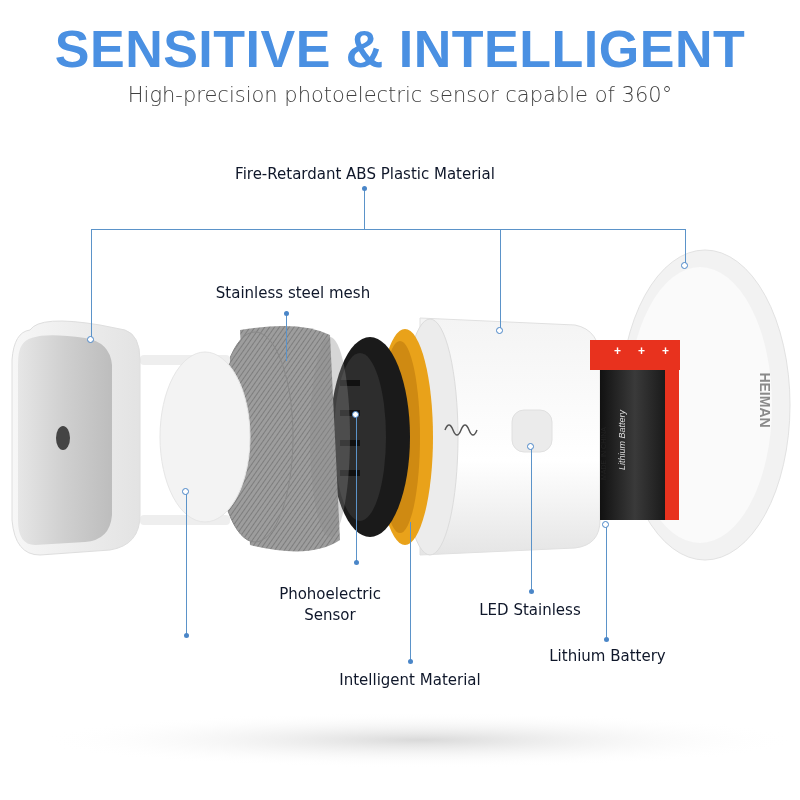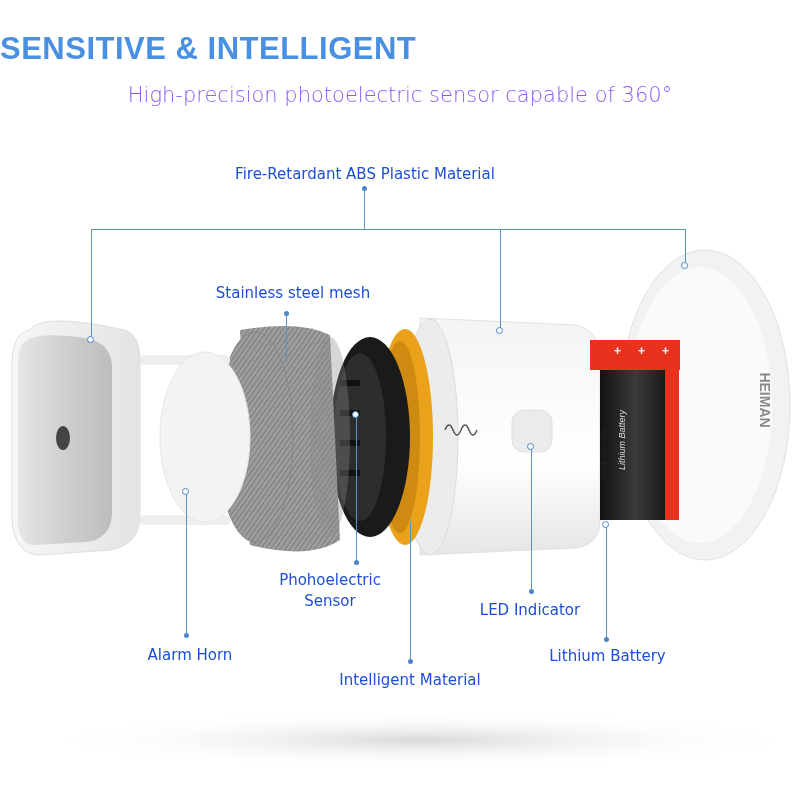--- a/index.html
+++ b/index.html
@@ -1,19 +1,19 @@
 <!DOCTYPE html>
 <html><head>
   <meta charset="utf-8">
   <style>
     html, body { margin: 0; padding: 0; background: #ffffff; }
     body { width: 800px; height: 800px; position: relative; overflow: hidden; font-family: "Liberation Sans", sans-serif; }
-    .title { position: absolute; left: 0; top: 22px; width: 800px; font-family: "Liberation Sans", sans-serif; font-weight: bold; font-size: 31px; color: #4a90e2; letter-spacing: 0.5px; line-height: 54px; }
-    .subtitle { position: absolute; left: 0; top: 80px; width: 800px; text-align: center; font-family: "DejaVu Sans", sans-serif; font-size: 21px; color: #8b5cf6; line-height: 31px; font-weight: 300; }
-    .label { position: absolute; font-family: "DejaVu Sans", sans-serif; font-size: 15px; color: #1d4ed8; text-align: center; line-height: 21px; white-space: nowrap; }
+    .title { position: absolute; left: 0; top: 22px; width: 800px; text-align: center; font-family: "Liberation Sans", sans-serif; font-weight: bold; font-size: 52px; color: #4a90e2; letter-spacing: 0.5px; line-height: 54px; }
+    .subtitle { position: absolute; left: 0; top: 80px; width: 800px; text-align: center; font-family: "DejaVu Sans", sans-serif; font-size: 21px; color: #404040; line-height: 31px; font-weight: 300; }
+    .label { position: absolute; font-family: "DejaVu Sans", sans-serif; font-size: 15px; color: #0f172a; text-align: center; line-height: 21px; white-space: nowrap; }
     .line { position: absolute; background: #5b93c9; }
     .dot { position: absolute; width: 5px; height: 5px; border-radius: 50%; background: #4a86c8; }
     .ring { position: absolute; width: 5px; height: 5px; border-radius: 50%; border: 1.5px solid #4a86c8; background: #fff; }
     svg.product { position: absolute; left: 0; top: 0; }
   </style>
 </head>
 <body>
 
 <div class="title">SENSITIVE &amp; INTELLIGENT</div>
 <div class="subtitle">
@@ -138,24 +138,23 @@
 <div class="line" style="left:531px;top:446px;width:1px;height:144px;"></div>
 <div class="ring" style="left:527px;top:443px;"></div>
 <div class="dot" style="left:529px;top:589px;"></div>
 
 <div class="line" style="left:606px;top:524px;width:1px;height:116px;"></div>
 <div class="ring" style="left:602px;top:521px;"></div>
 <div class="dot" style="left:604px;top:637px;"></div>
 
 <div class="label" style="left:200px;top:164px;width:330px;">Fire-Retardant ABS Plastic Material</div>
 <div class="label" style="left:208px;top:283px;width:170px;">Stainless steel mesh</div>
-<div class="label" style="left:270px;top:570px;width:120px;text-align:center;">
+<div class="label" style="left:270px;top:584px;width:120px;text-align:center;">
   <div>Phohoelectric</div>
   <div>Sensor</div>
 </div>
-<div class="label" style="left:460px;top:600px;width:140px;">LED Indicator</div>
+<div class="label" style="left:460px;top:600px;width:140px;">LED Stainless</div>
 <div class="label" style="left:120px;top:645px;width:140px;">
-  <div>Alarm Horn</div>
 </div>
 <div class="label" style="left:320px;top:670px;width:180px;">Intelligent Material</div>
 <div class="label" style="left:535px;top:646px;width:145px;">
   <div>Lithium Battery</div>
 </div>
 
 </body></html>

